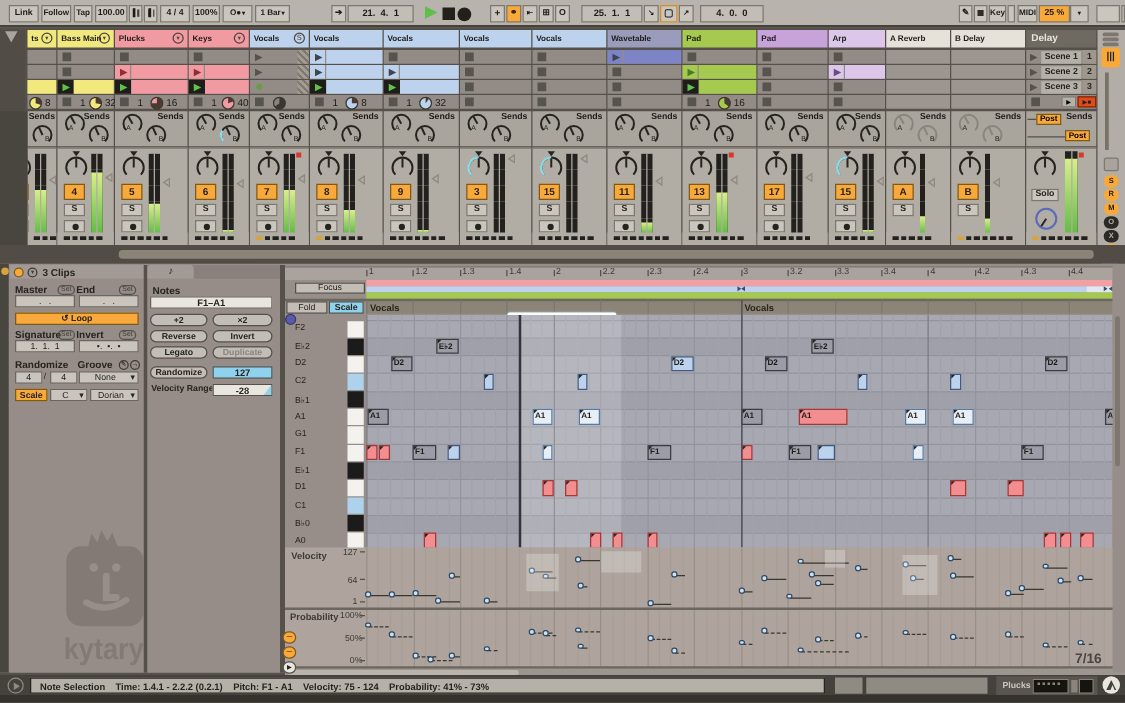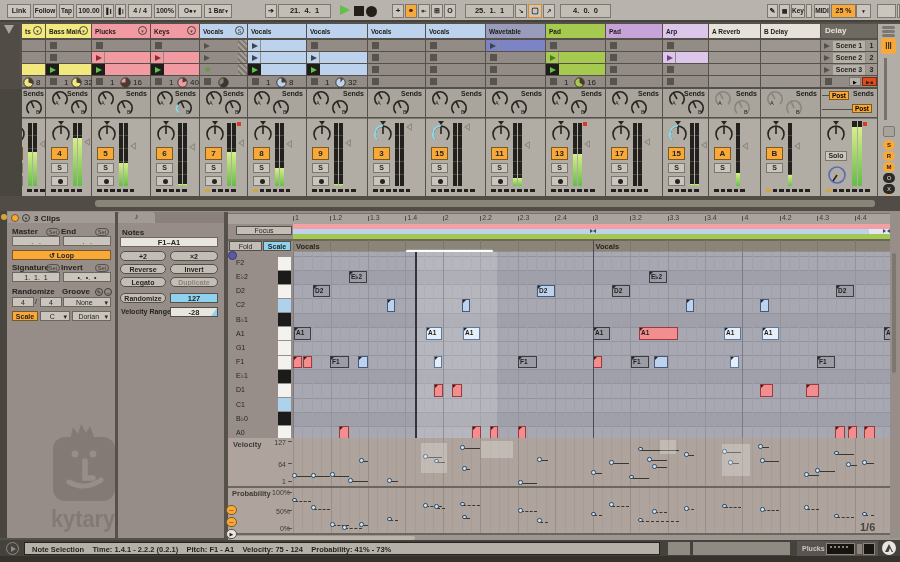--- a/index.html
+++ b/index.html
@@ -1400,21 +1400,21 @@
 <div class="ab" style="left:837.0px;top:517.0px;width:17px;border-top:1.5px dashed #3a372f;"></div>
 <div class="ab" style="left:834.0px;top:513.8px;width:4.5px;height:4.5px;border-radius:50%;background:#cfe0ee;border:1.5px solid #2d4a66;"></div>
 <div class="ab" style="left:865.0px;top:515.1px;width:9px;border-top:1.5px dashed #3a372f;"></div>
 <div class="ab" style="left:862.0px;top:511.9px;width:4.5px;height:4.5px;border-radius:50%;background:#cfe0ee;border:1.5px solid #2d4a66;"></div>
 <div class="ab" style="left:421px;top:443px;width:26px;height:30px;background:rgba(240,240,238,0.30);"></div>
 <div class="ab" style="left:481px;top:441px;width:32px;height:17px;background:rgba(240,240,238,0.30);"></div>
 <div class="ab" style="left:722px;top:444px;width:28px;height:32px;background:rgba(240,240,238,0.30);"></div>
 <div class="ab" style="left:660px;top:440px;width:16px;height:14px;background:rgba(240,240,238,0.30);"></div>
 <div class="ab" style="left:228px;top:535px;width:672px;height:5px;background:#9d9690;"></div>
 <div class="ab" style="left:230px;top:535.5px;width:185px;height:4px;background:#bab4aa;border-radius:2px;"></div>
-<div class="ab" style="left:860px;top:521px;font-size:11px;font-weight:bold;color:#4a463f;">1/6</div>
+<div class="ab" style="left:860px;top:521px;font-size:11px;font-weight:bold;color:#4a463f;">7/16</div>
 <div class="ab" style="left:226px;top:505px;width:11px;height:10px;border-radius:5px;background:#f9a83a;border:1px solid #7a5a20;font-size:6px;text-align:center;line-height:9px;color:#26241f;">─</div>
 <div class="ab" style="left:226px;top:517px;width:11px;height:10px;border-radius:5px;background:#f9a83a;border:1px solid #7a5a20;font-size:6px;text-align:center;line-height:9px;color:#26241f;">─</div>
 <div class="ab" style="left:226px;top:529px;width:11px;height:10px;border-radius:5px;background:#e9e6e0;border:1px solid #55504a;font-size:5px;text-align:center;line-height:9px;color:#26241f;">▶</div>
 <div class="ab" style="left:890px;top:212px;width:10px;height:326px;background:#978e89;"></div>
 <div class="ab" style="left:892px;top:253px;width:4px;height:120px;background:#7d786f;border-radius:2px;"></div>
 <svg class="ab" style="left:40px;top:421px;" width="200" height="120" viewBox="0 0 200 120">
 <path d="M30 19 L33 6 L38 13 L41 3 L46 12 L50 5 L54 16 L56 19 Z" fill="#847a75"></path>
 <rect x="13" y="16" width="62" height="64" rx="12" fill="#847a75"></rect>
 <circle cx="35" cy="33" r="3.4" fill="#978e89"></circle>
 <circle cx="53" cy="33" r="3.4" fill="#978e89"></circle>

